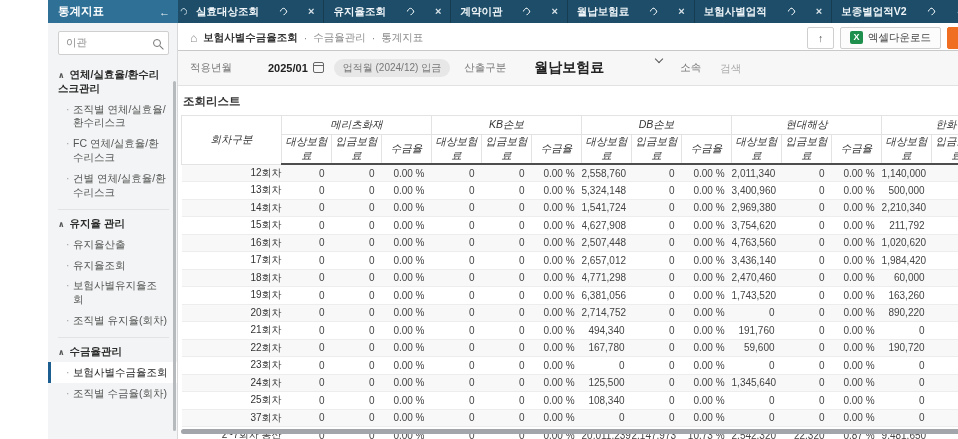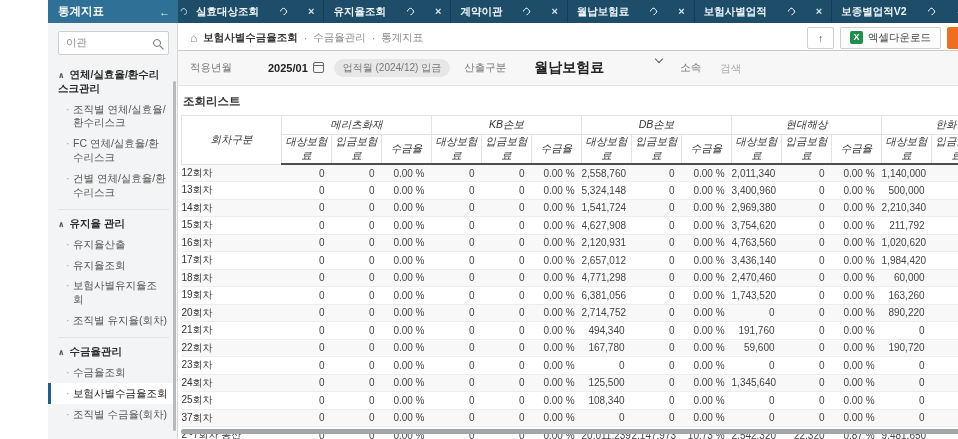--- a/index.html
+++ b/index.html
@@ -89,21 +89,21 @@
   .content { flex:1; padding:8px 10px 0 3px; min-height:0; }
   .list-title { font-size:11.5px; font-weight:bold; color:#333; margin:0 0 6px 2px; }
   .table-clip { width:812px; overflow:hidden; }
   table { border-collapse:collapse; table-layout:fixed; width:850px; }
   col.c-rowh { width:100px; } col.c-val { width:50px; }
   thead th { border:1px solid #e3e3e4; font-weight:normal; font-size:10.5px; color:#333;
              height:19px; background:#fff;font-style:italic; }
   thead tr.subhdr th { border-bottom:2px solid #4d4d4d; }
   tbody td { font-size:10px; color:#444; height:17.5px; border-bottom:1px solid #ededee;
              text-align:right; padding-right:7px; white-space:nowrap; overflow:hidden; }
-  tbody td.rowlabel { text-align:left; padding-right:0; color:#333; }
+  tbody td.rowlabel { text-align:right; padding-right:0; color:#333; }
   tbody tr.odd td { background:#f8f8f9; }
   tbody tr.total td { border-top:1px solid #d9d9d9; border-bottom:2px solid #b7bbbe; }
   .v-scroll { position:absolute; right:3px; top:172px; width:5px; height:196px; background:#b9bcbe; border-radius:3px; }
   .h-scroll { position:absolute; left:3px; bottom:5px; width:805px; height:5px; background:#a2a6aa; border-radius:3px; }
 </style>
 </head>
 <body>
 
 <div class="app">
 
@@ -178,21 +178,20 @@
           </div>
           <div class="sec">
             <div class="sec-title"><span class="chev">∧</span>유지율 관리</div>
             <div class="itm">유지율산출</div>
             <div class="itm">유지율조회</div>
             <div class="itm">보험사별유지율조회</div>
             <div class="itm">조직별 유지율(회차)</div>
           </div>
           <div class="sec">
             <div class="sec-title"><span class="chev">∧</span>수금율관리</div>
-            <div class="itm">수금율조회</div>
             <div class="itm active">보험사별수금율조회</div>
             <div class="itm">조직별 수금율(회차)</div>
           </div>
         </nav>
       <div class="side-scroll"></div>
     </aside>
 
     <main class="main">
 
       <div class="crumbrow">
@@ -355,21 +354,21 @@
                   <td></td>
                 </tr>
                 <tr class="odd">
                   <td class="rowlabel">16회차</td>
                   <td>0</td>
                   <td>0</td>
                   <td>0.00 %</td>
                   <td>0</td>
                   <td>0</td>
                   <td>0.00 %</td>
-                  <td>2,120,931</td>
+                  <td>2,507,448</td>
                   <td>0</td>
                   <td>0.00 %</td>
                   <td>4,763,560</td>
                   <td>0</td>
                   <td>0.00 %</td>
                   <td>1,020,620</td>
                   <td>0</td>
                   <td></td>
                 </tr>
                 <tr class="">

